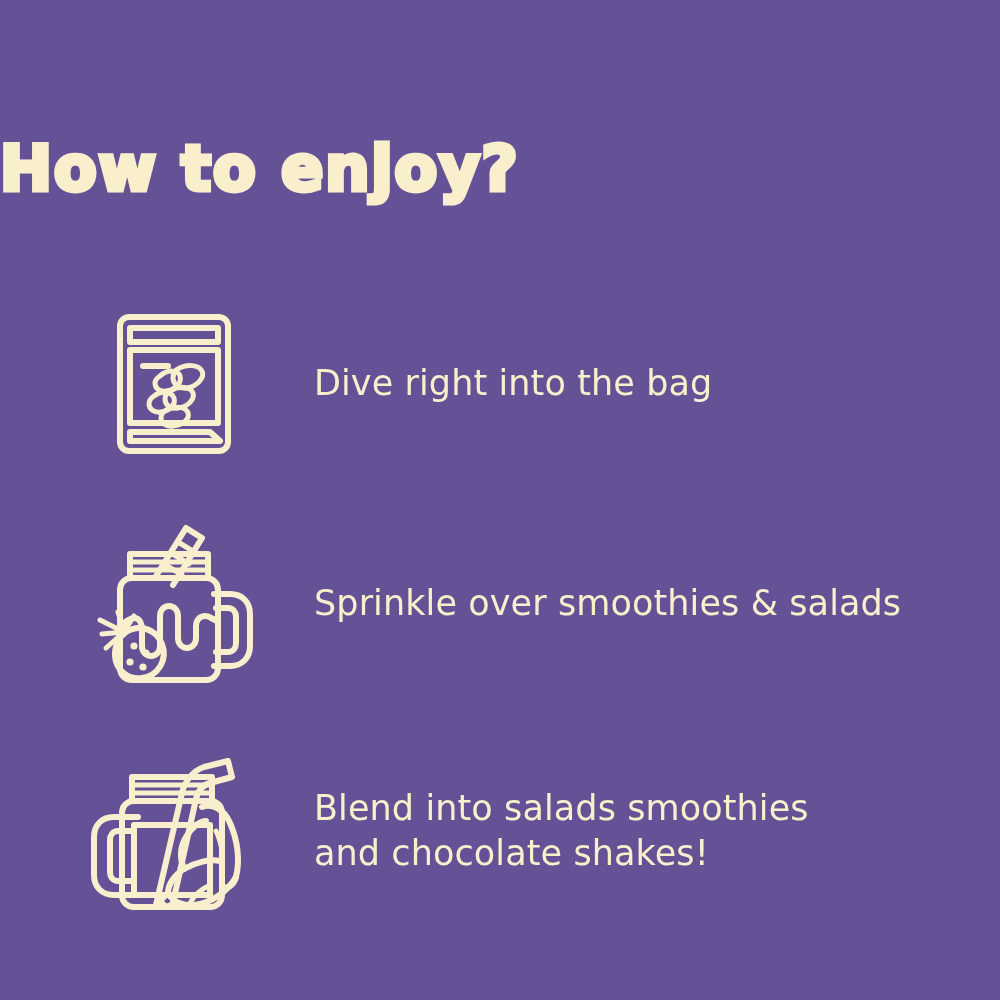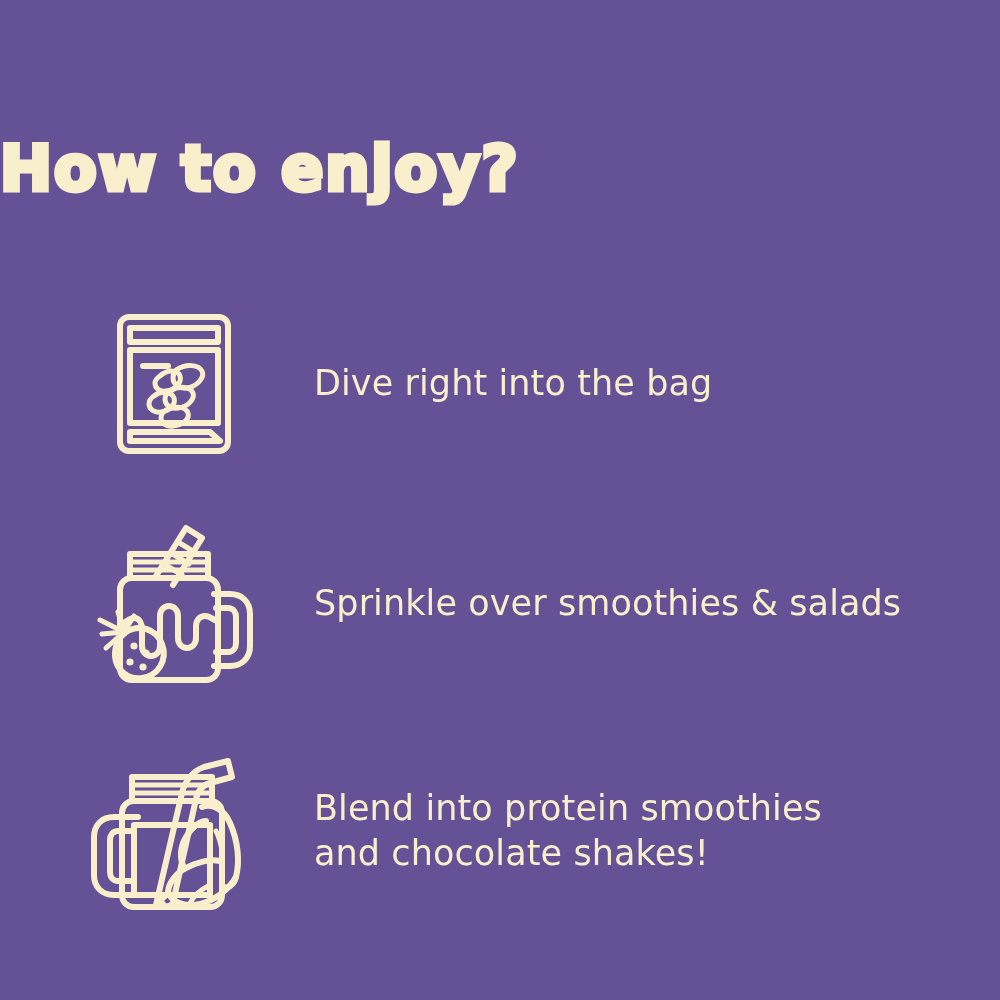--- a/index.html
+++ b/index.html
@@ -207,19 +207,19 @@
             <path class="stroke" d="M148 132 C140 146 124 158 106 160 C94 161 84 156 80 148"></path>
             <path class="stroke" d="M80 148 C80 140 86 130 96 124 C108 117 122 114 132 116"></path>
             <path class="stroke" d="M96 124 C92 114 92 102 98 92 C104 82 112 76 118 76"></path>
             <path class="stroke-thin" d="M128 86 C131 92 133 99 134 106"></path>
             <path class="stroke-thin" d="M122 140 C114 144 106 150 102 158"></path>
             <path class="stroke" d="M80 148 L72 156 L78 162 L88 158"></path>
           </g>
         </svg>
       </div>
       <div class="text-cell">
-        <div class="caption">Blend into protein smoothies
+        <div class="caption">Blend into salads smoothies
 and chocolate shakes!</div>
       </div>
     </div>
 
   </div>
 </div>
 
 </body></html>

